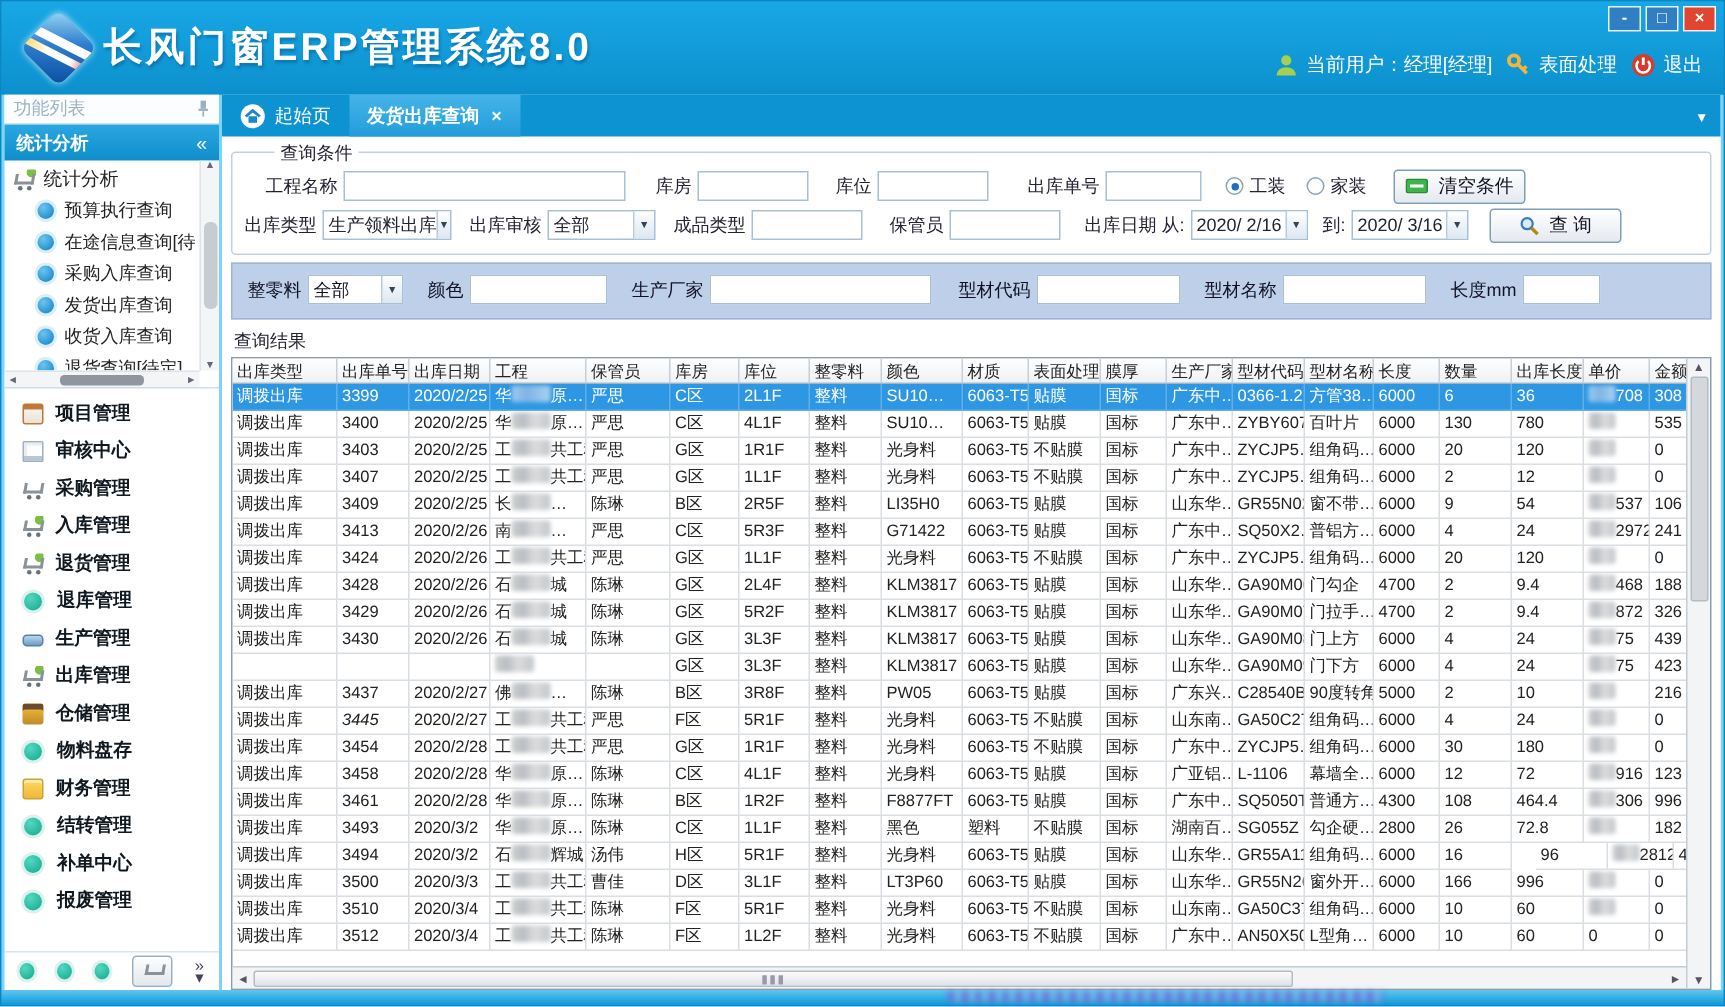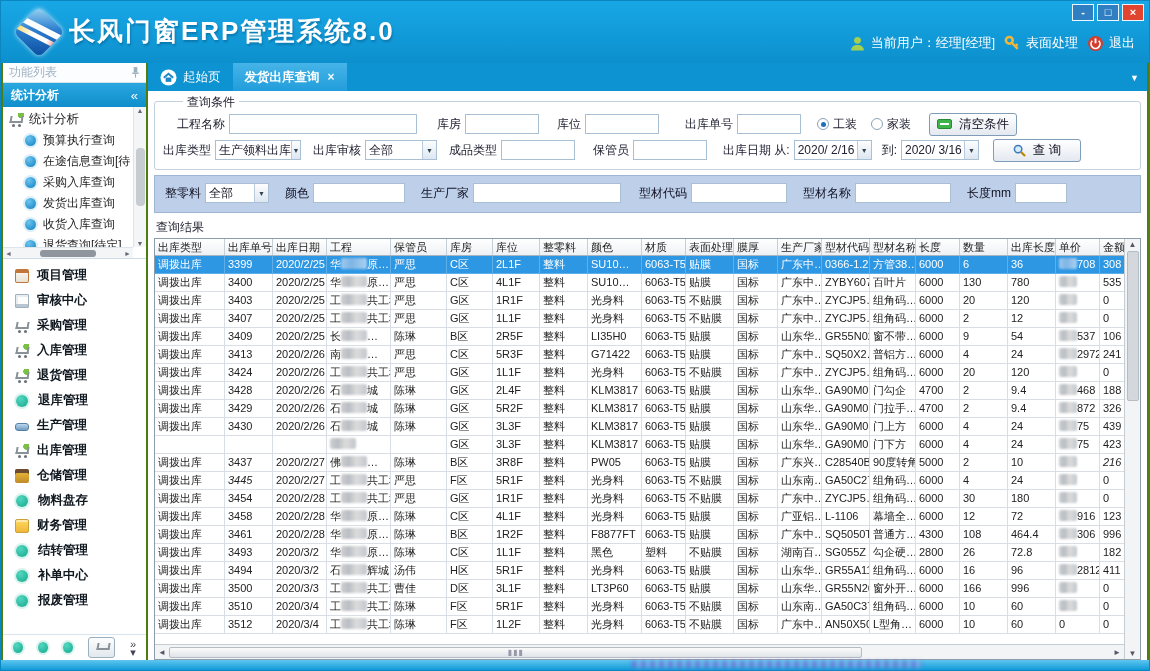--- a/index.html
+++ b/index.html
@@ -14,21 +14,21 @@
   .logo { position:absolute; left:16px; top:9px; width:44px; height:44px; }
   .logo .diamond { width:36px; height:36px; margin:4px; transform:rotate(45deg); border-radius:6px; background:linear-gradient(135deg,#9ed9f4 0%,#2e7fd0 45%,#0b4c9e 100%); position:relative; overflow:hidden; box-shadow:0 0 5px rgba(255,255,255,.8); }
   .logo .s1 { position:absolute; left:-6px; top:10px; width:52px; height:6px; background:#fff; transform:rotate(-18deg); border-radius:3px; }
   .logo .s2 { position:absolute; left:-6px; top:20px; width:52px; height:5px; background:linear-gradient(90deg,#ffd24a,#fff 40%,#fff 70%,#e23a2e); transform:rotate(-18deg); border-radius:3px; }
   .app-title { position:absolute; left:68px; top:13px; font-size:26px; font-weight:bold; color:#fff; letter-spacing:2px; text-shadow:1px 2px 2px rgba(0,60,100,.35); white-space:nowrap; }
   .user-area { position:absolute; right:14px; top:33px; display:flex; align-items:center; gap:9px; color:#fff; font-size:13px; }
   .user-area .grp { display:flex; align-items:center; gap:5px; cursor:pointer; }
   .user-area svg { display:block; }
 
   
-  .bodyrow { flex:1; display:flex; gap:2px; padding:0 2px; background:#4d7c0f; min-height:0; }
+  .bodyrow { flex:1; display:flex; gap:2px; padding:0 2px; background:#7dd3fc; min-height:0; }
 
   
   .sidebar { width:143px; background:#fff; display:flex; flex-direction:column; flex:none; min-height:0; }
   .fl-header { height:20px; background:#fbfdfe; border-bottom:1px solid #d4e2ec; display:flex; align-items:center; justify-content:space-between; padding:0 6px; color:#9fb2c2; font-size:12px; }
   .sec-header { height:24px; background:linear-gradient(#2ba7e0,#0e8ecb); color:#fff; font-size:12px; font-weight:bold; display:flex; align-items:center; justify-content:space-between; padding:0 8px; }
   .sec-header .chev { font-size:13px; font-weight:normal; cursor:pointer; }
   .tree { height:152px; position:relative; border-bottom:1px solid #cfdde8; overflow:hidden; flex:none; }
   .tree-inner { position:absolute; left:0; top:0; right:13px; bottom:11px; overflow:hidden; padding:2px 0 0 6px; }
   .tree-row { display:flex; align-items:center; height:21px; font-size:12px; color:#222; white-space:nowrap; cursor:pointer; }
   .tree-row.root { font-size:12.5px; }
@@ -660,21 +660,21 @@
                   <div class="gcell" style="width: 44px;">6063-T5</div>
                   <div class="gcell" style="width: 48px;">贴膜</div>
                   <div class="gcell" style="width: 44px;">国标</div>
                   <div class="gcell" style="width: 44px;">广东兴…</div>
                   <div class="gcell" style="width: 48px;">C28540B</div>
                   <div class="gcell" style="width: 46px;">90度转角</div>
                   <div class="gcell" style="width: 44px;">5000</div>
                   <div class="gcell" style="width: 48px;">2</div>
                   <div class="gcell" style="width: 48px;">10</div>
                   <div class="gcell" style="width: 44px;"><span class="blurblk" style="width: 18px;"></span></div>
-                  <div class="gcell" style="width: 26px; font-style: italic;">216</div>
+                  <div class="gcell" style="width: 26px;">216</div>
                 </div>
                 <div class="grow">
                   <div class="gcell" style="width: 70px;">调拨出库</div>
                   <div class="gcell" style="width: 48px; font-style: italic;">3445</div>
                   <div class="gcell" style="width: 54px;">2020/2/27</div>
                   <div class="gcell" style="width: 64px;">工<span class="blurblk" style="width: 26px;"></span>共工程</div>
                   <div class="gcell" style="width: 56px;">严思</div>
                   <div class="gcell" style="width: 46px;">F区</div>
                   <div class="gcell" style="width: 47px;">5R1F</div>
                   <div class="gcell" style="width: 48px;">整料</div>
@@ -790,21 +790,21 @@
                   <div class="gcell" style="width: 48px;">整料</div>
                   <div class="gcell" style="width: 54px;">光身料</div>
                   <div class="gcell" style="width: 44px;">6063-T5</div>
                   <div class="gcell" style="width: 48px;">贴膜</div>
                   <div class="gcell" style="width: 44px;">国标</div>
                   <div class="gcell" style="width: 44px;">山东华…</div>
                   <div class="gcell" style="width: 48px;">GR55A11</div>
                   <div class="gcell" style="width: 46px;">组角码…</div>
                   <div class="gcell" style="width: 44px;">6000</div>
                   <div class="gcell" style="width: 48px;">16</div>
-                  <div class="gcell" style="width: 48px;">96</div>
+                  <div class="gcell" style="width: 48px; margin-left: 16px;">96</div>
                   <div class="gcell" style="width: 44px;"><span class="blurblk" style="width: 18px;"></span>2812</div>
                   <div class="gcell" style="width: 26px;">411</div>
                 </div>
                 <div class="grow">
                   <div class="gcell" style="width: 70px;">调拨出库</div>
                   <div class="gcell" style="width: 48px;">3500</div>
                   <div class="gcell" style="width: 54px;">2020/3/3</div>
                   <div class="gcell" style="width: 64px;">工<span class="blurblk" style="width: 26px;"></span>共工程</div>
                   <div class="gcell" style="width: 56px;">曹佳</div>
                   <div class="gcell" style="width: 46px;">D区</div>

